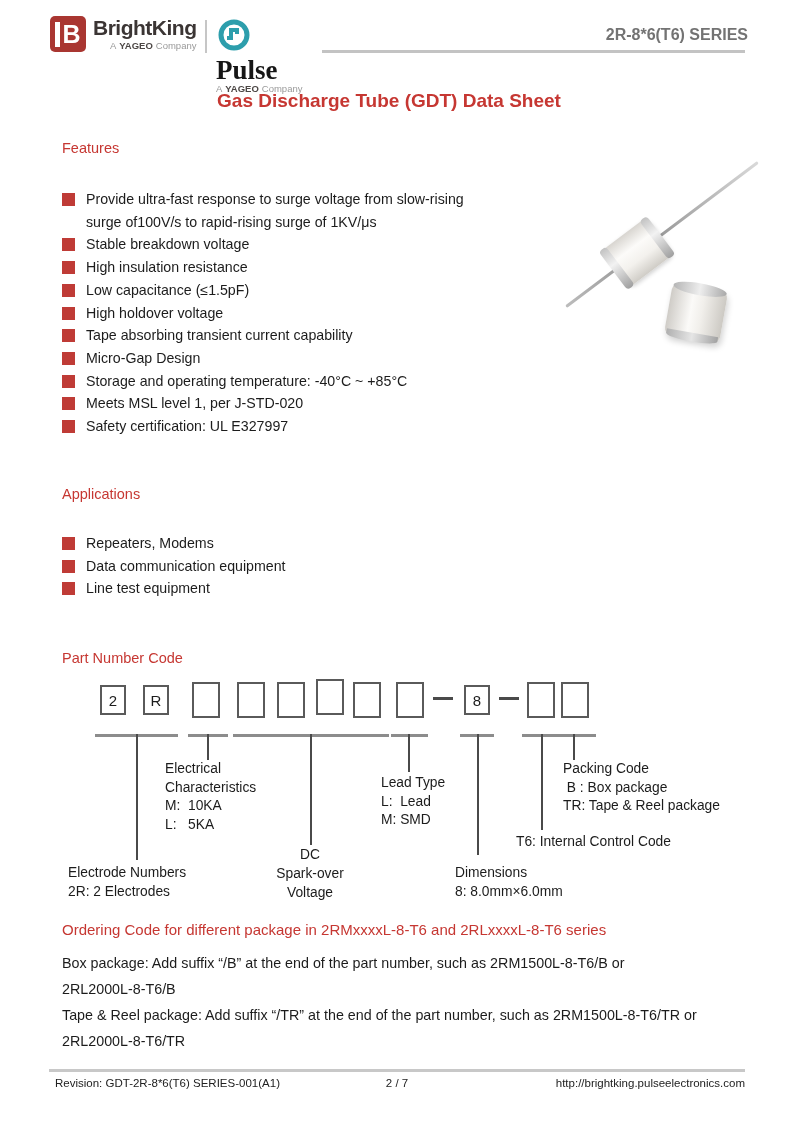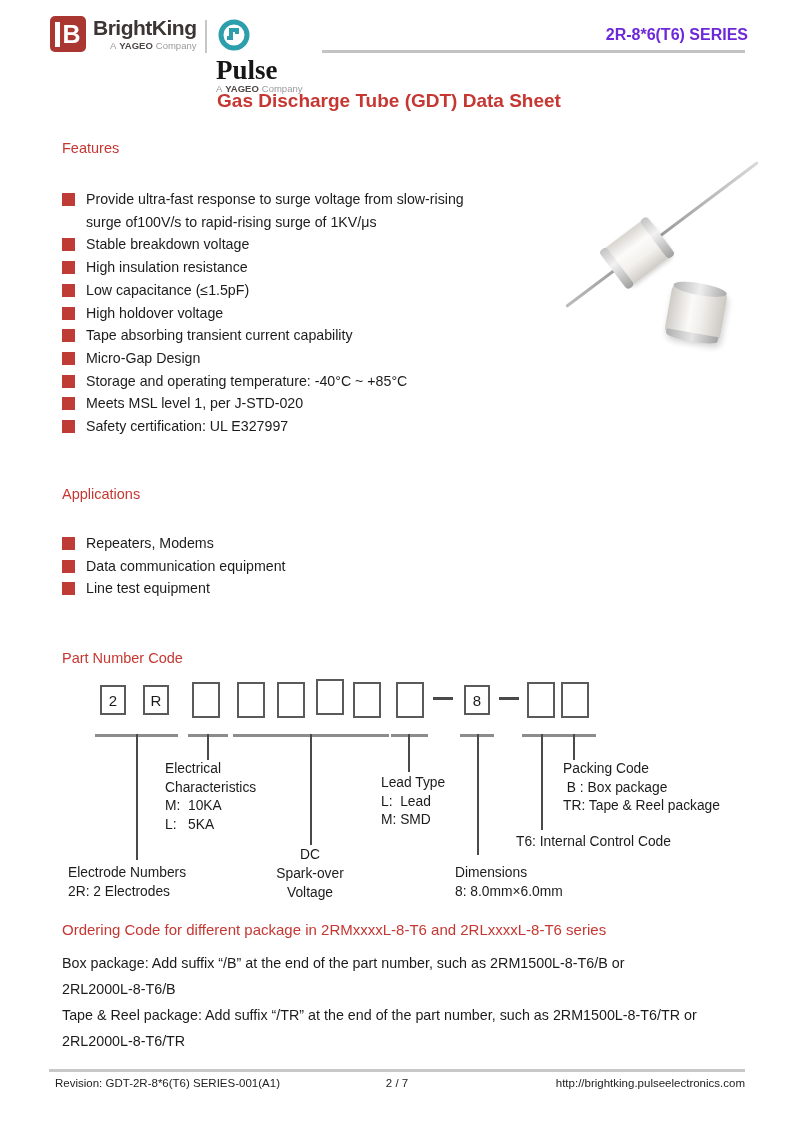--- a/index.html
+++ b/index.html
@@ -14,21 +14,21 @@
   .bk-mark { width:36px; height:36px; background:#a93631; border-radius:5px; display:flex; align-items:center; justify-content:center; }
   .bk-mark span { color:#fff; font-weight:bold; font-size:25px; line-height:25px; border-left:5px solid #fff; padding-left:2px; }
   .bk-text { display:flex; flex-direction:column; align-items:flex-end; }
   .bk-name { font-size:21px; font-weight:bold; color:#3b3534; letter-spacing:-0.5px; line-height:24px;text-align:right; }
   .tagline { display:flex; gap:3px; font-size:9.5px; color:#9a9a9a; line-height:11px; }
   .tagline .yageo { color:#4c4745; font-weight:bold; }
   .logo-divider { position:absolute; left:205px; top:20px; width:2px; height:33px; background:#c6c6c6; }
   .pulse-logo { position:absolute; left:216px; top:16px; display:flex; gap:6px; align-items:flex-start;flex-direction:column; }
   .pulse-text { display:flex; flex-direction:column; align-items:flex-start; }
   .pulse-name { font-family:"Liberation Serif", serif; font-size:27px; font-weight:bold; color:#161616; line-height:25px; }
-  .series-title { position:absolute; right:46px; top:26px; font-size:16px; font-weight:bold; color:#6d28d9; }
+  .series-title { position:absolute; right:46px; top:26px; font-size:16px; font-weight:bold; color:#737373; }
   .header-line { position:absolute; left:322px; top:50px; width:423px; height:3px; background:#c3c3c3; }
   
   .doc-title { position:absolute; left:0; right:16px; top:90px; text-align:center; font-size:19px; font-weight:bold; color:#c63732; }
   .sec-head { position:absolute; left:62px; font-size:14.5px; font-weight:normal; color:#c63732; }
   
   .blist { position:absolute; left:62px; width:482px; list-style:none; }
   .blist li { display:flex; gap:11px; font-size:14.2px; line-height:22.7px; }
   .bullet { flex:0 0 13px; width:13px; height:13px; margin-top:5px; background:#bf3b36; }
   
   .pn-diagram { position:absolute; left:0; top:0; width:794px; height:0; }

